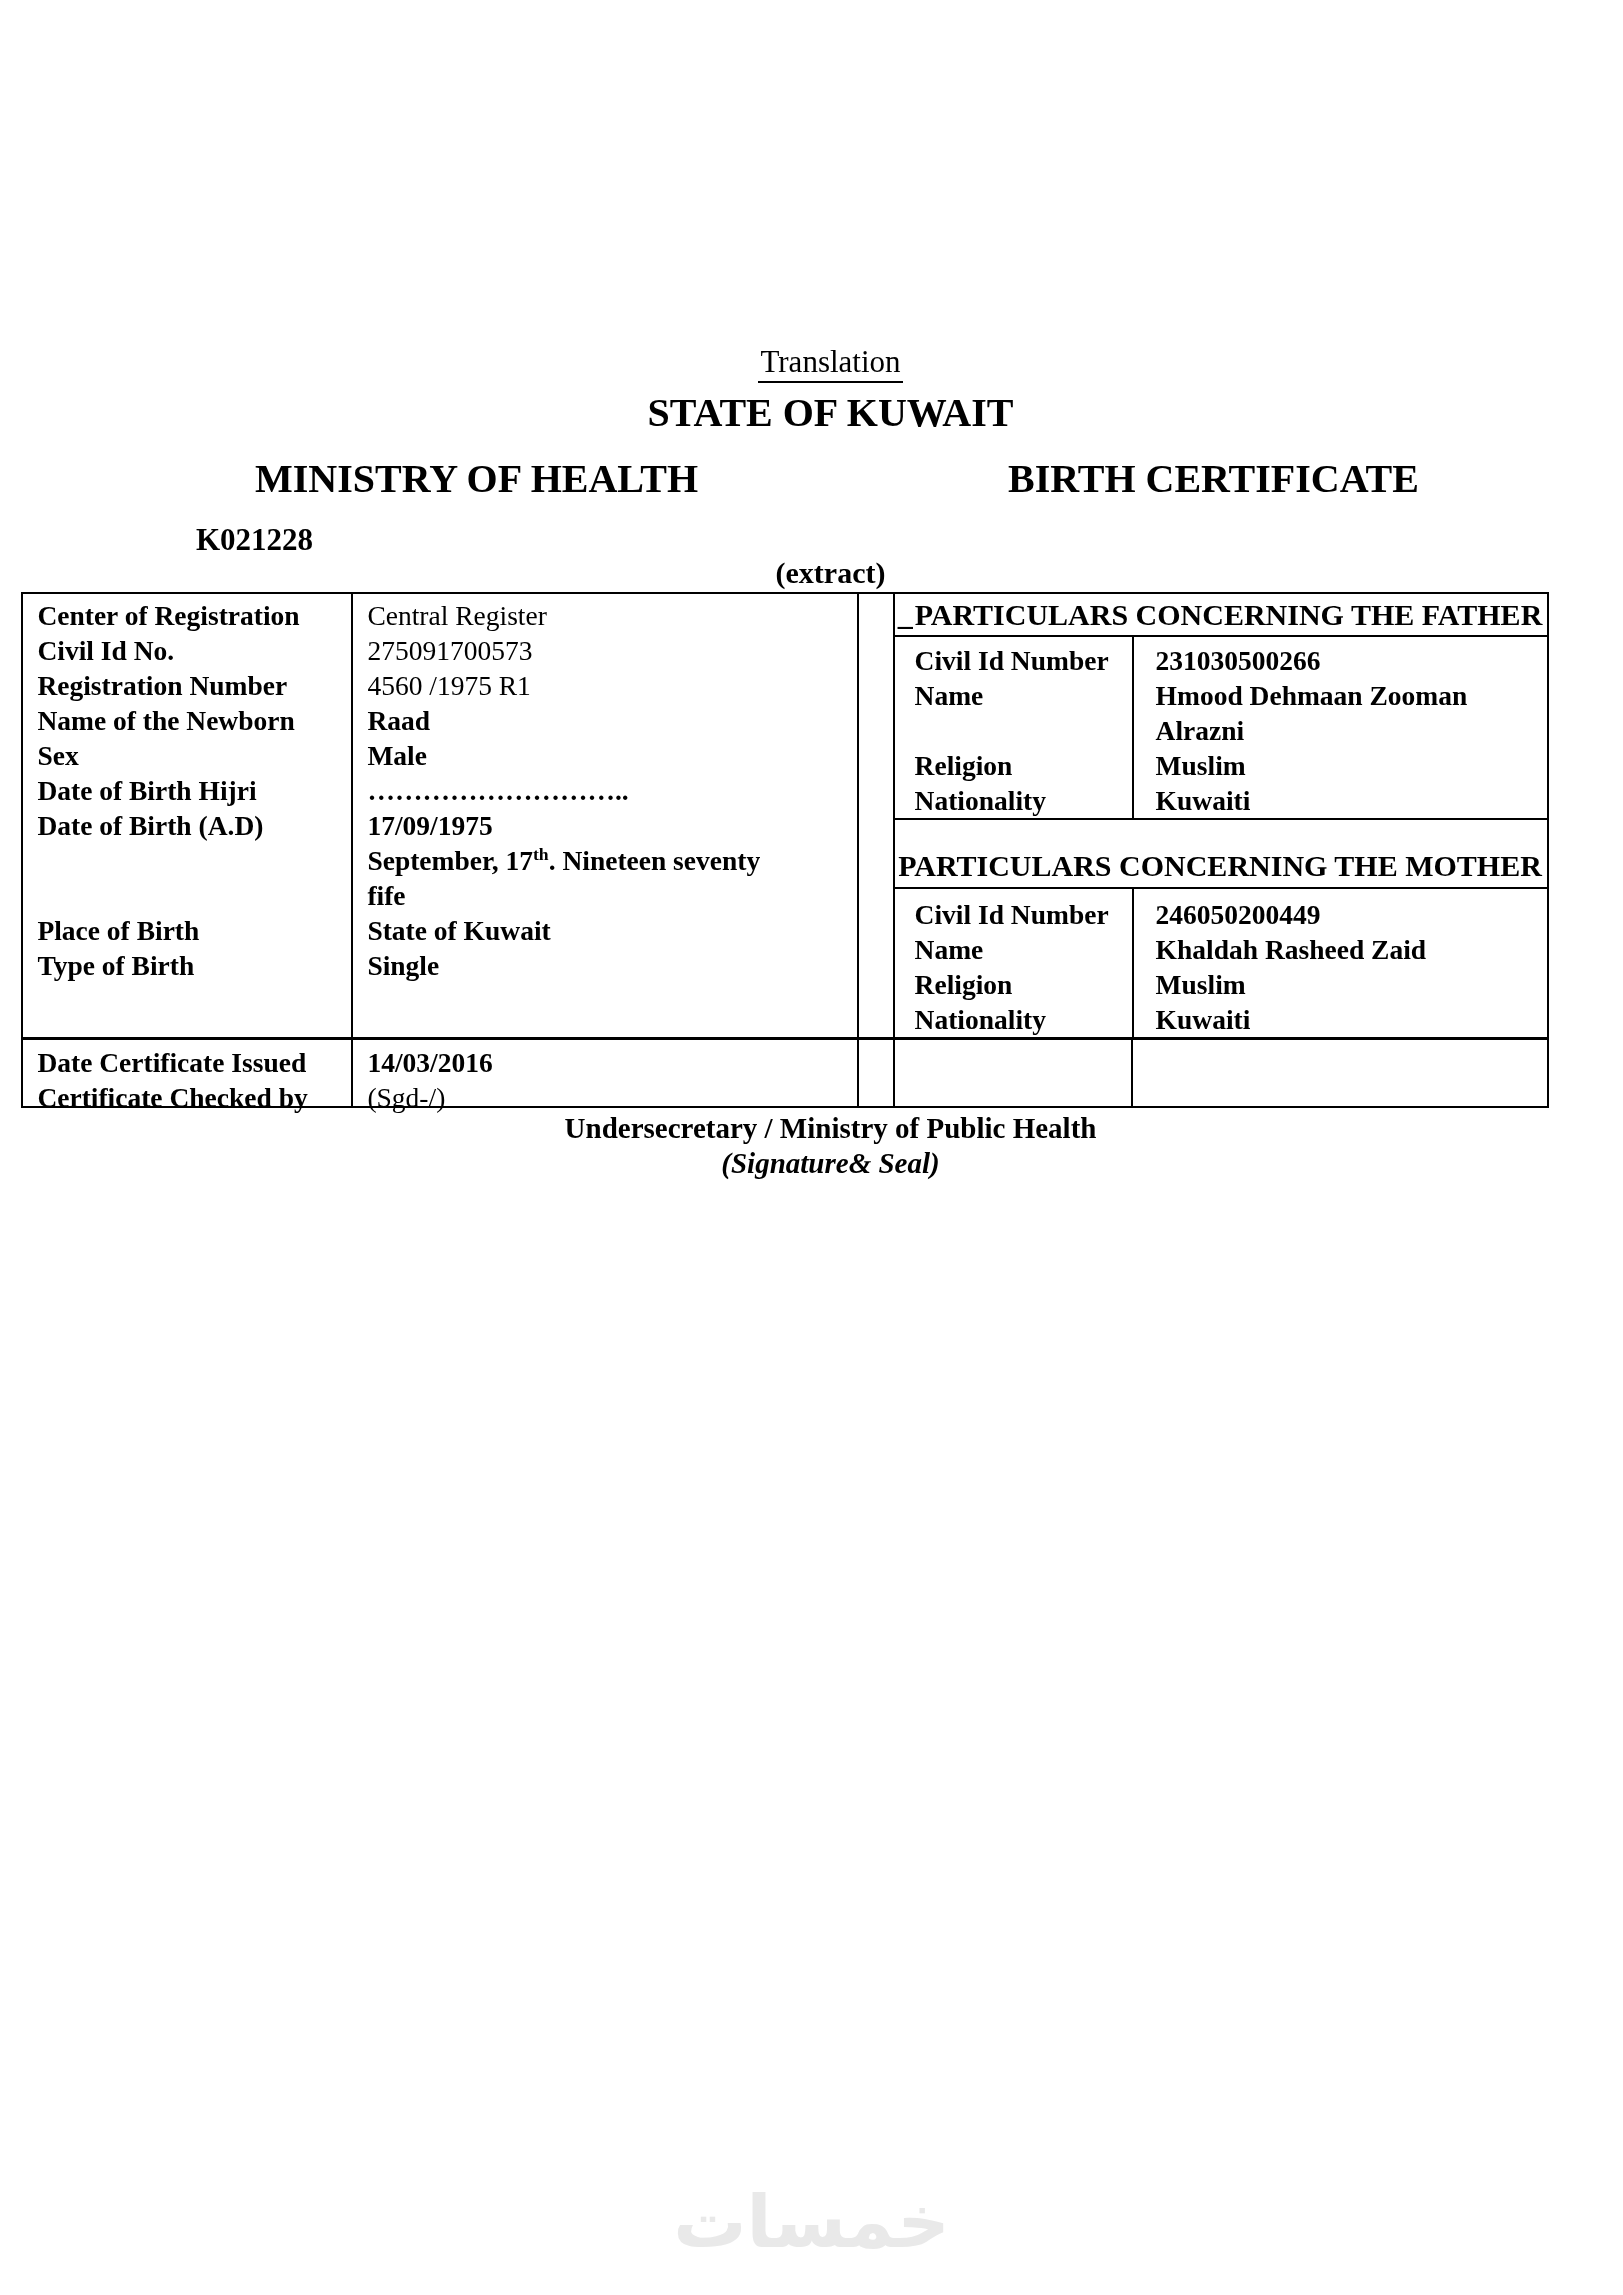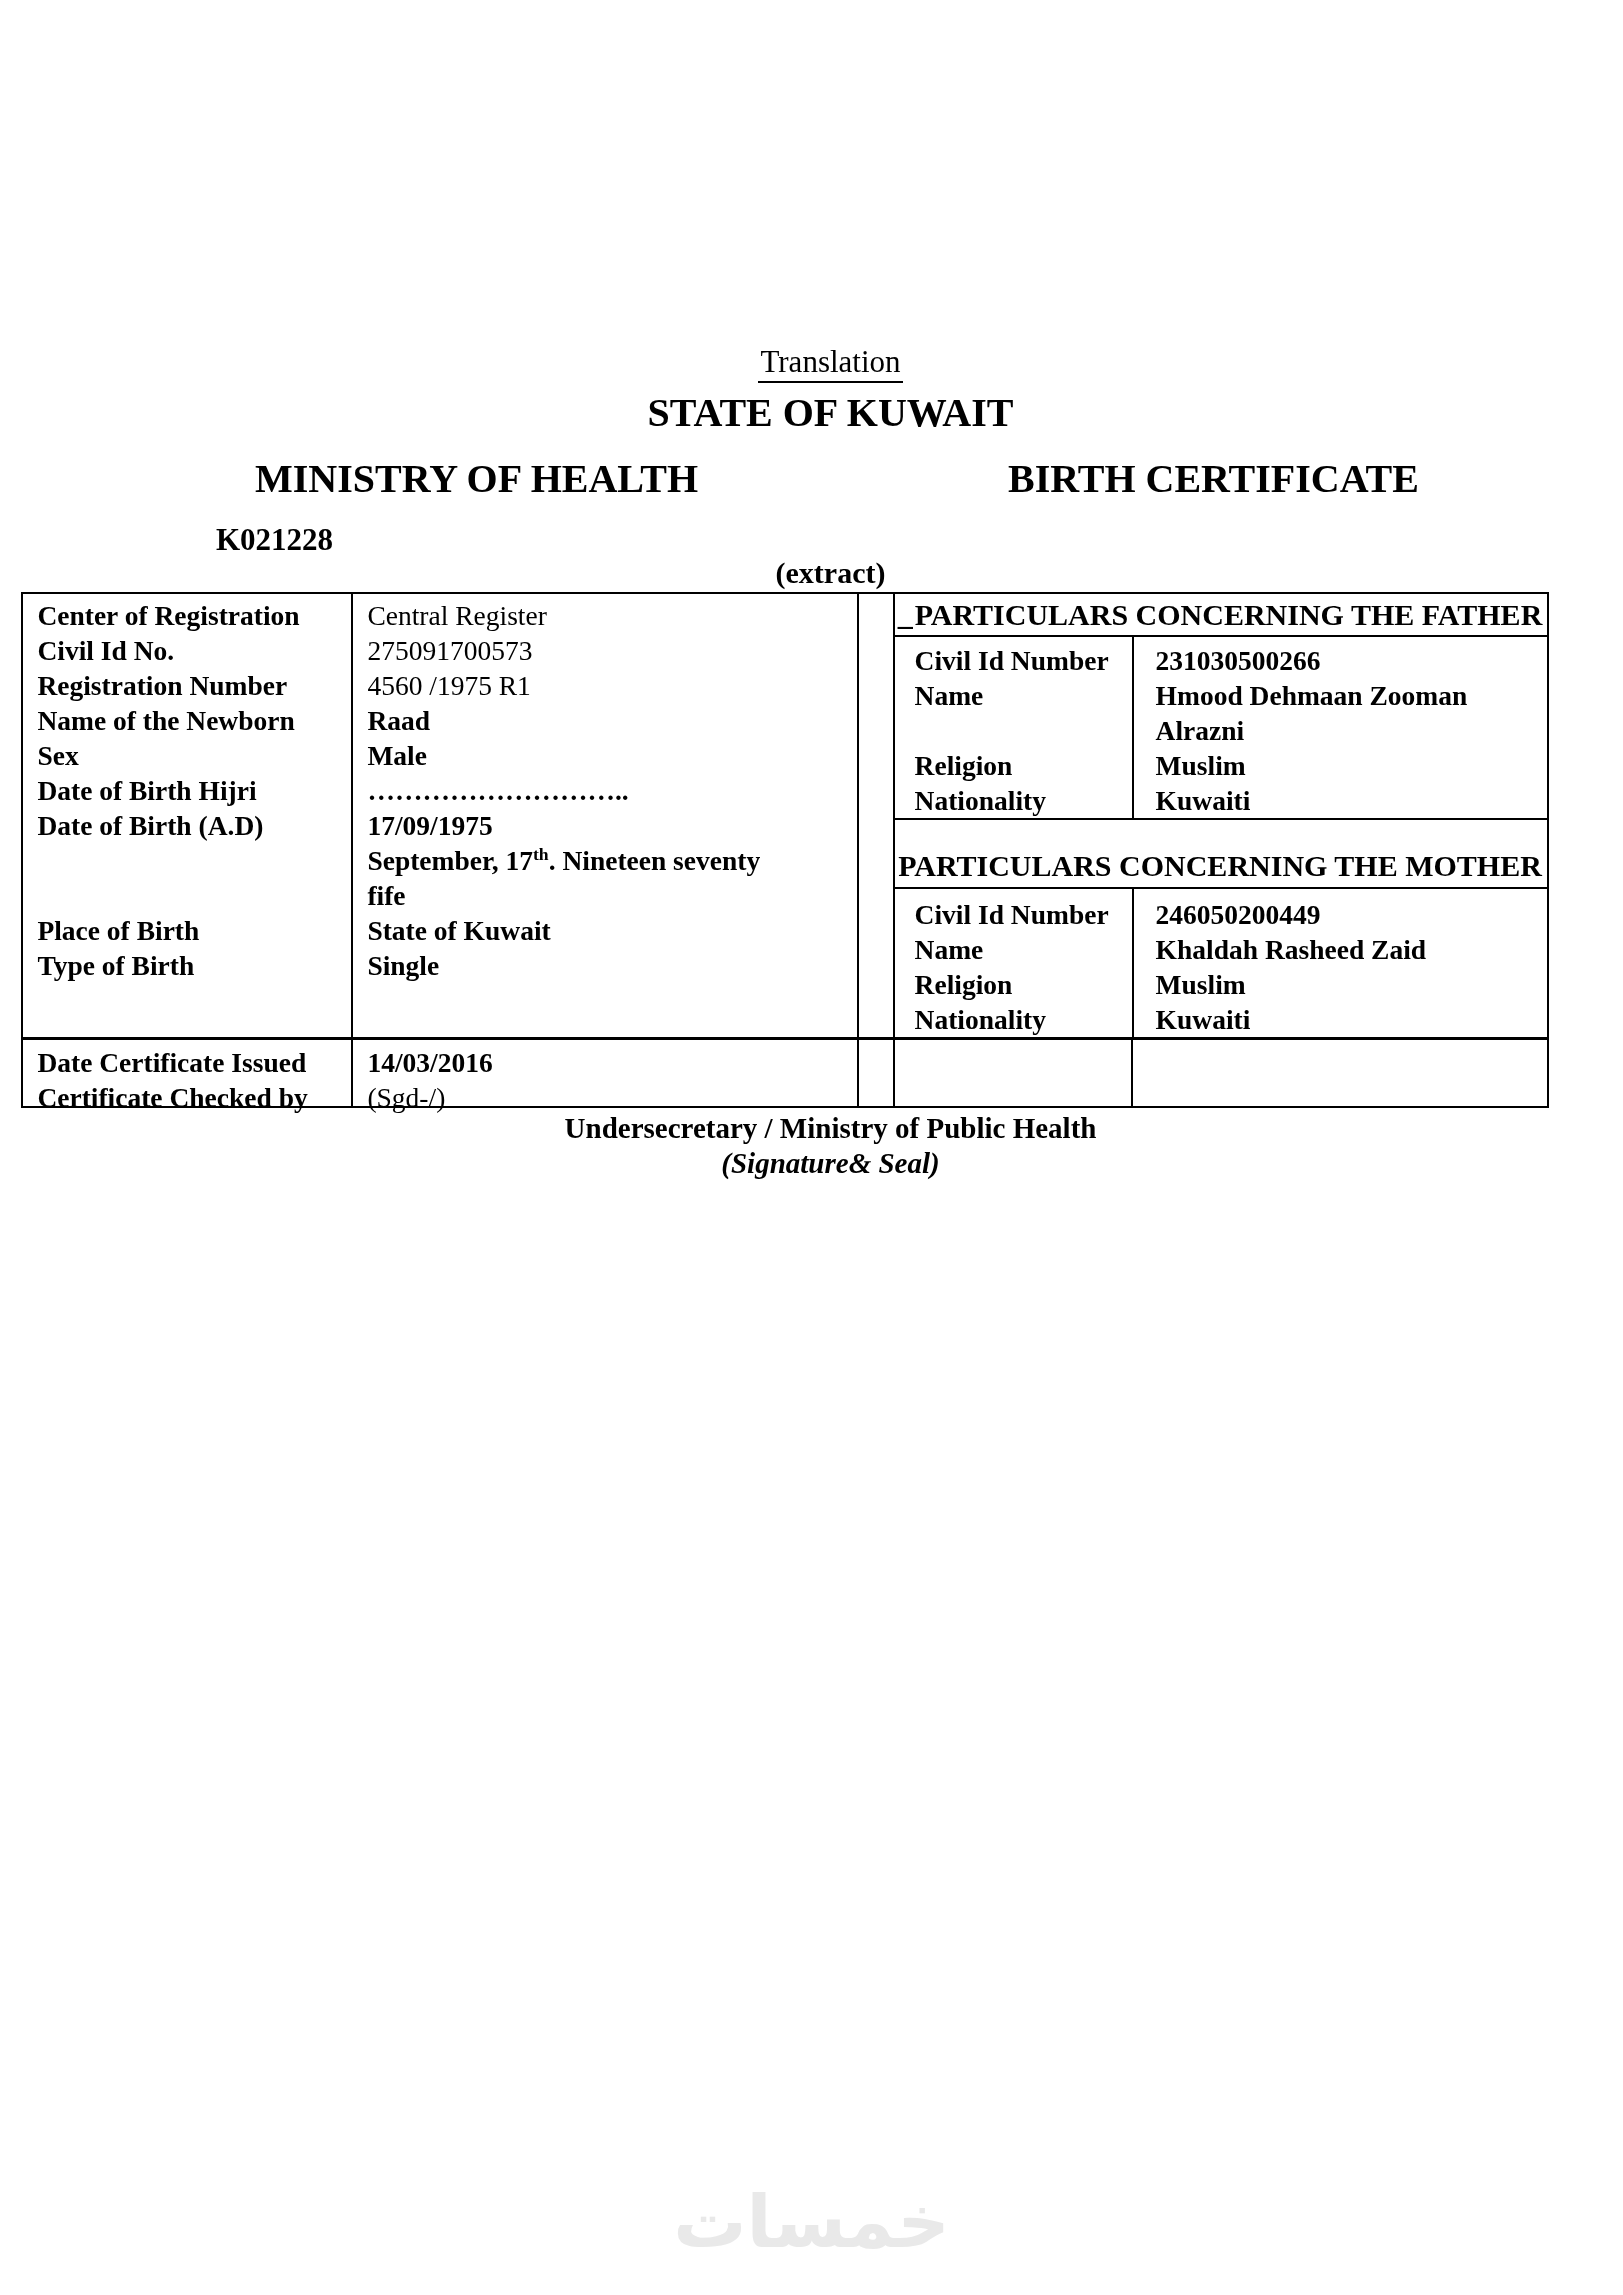--- a/index.html
+++ b/index.html
@@ -12,21 +12,21 @@
   
   .center-line { position:absolute; left:0; width:1623px; text-align:center;
                  padding-left:38px; box-sizing:border-box; white-space:nowrap; }
   .hdr-translation { top:344px; font-size:31px; }
   .hdr-translation .u { display:inline-block; border-bottom:2.6px solid #000; padding:0 2.6px 0.7px 2.6px; }
   .hdr-state { top:389px; font-size:40px; font-weight:bold; }
   .hdr-row { position:absolute; top:434px; left:0; width:1623px; height:46px;
              font-size:40px; font-weight:bold;margin-top:21px; }
   .hdr-ministry { position:absolute; left:255px; top:0; white-space:nowrap; }
   .hdr-birth    { position:absolute; left:1008px; top:0; white-space:nowrap; }
-  .k-number { position:absolute; left:196px; top:522px; font-size:31px; font-weight:bold;margin-left:20px; }
+  .k-number { position:absolute; left:196px; top:522px; font-size:31px; font-weight:bold; }
   .extract  { top:556px; font-size:30px; font-weight:bold; }
 
   
   .btable { position:absolute; left:21px; top:592px; width:1528px; height:516px;
             border:2.6px solid #000; box-sizing:border-box; font-size:27.5px; line-height:35px; }
   .vline { position:absolute; top:0; bottom:0; width:2px; background:#000; }
   .sep   { position:absolute; left:0; right:0; top:443px; height:2.6px; background:#000; }
 
   .main-left { position:absolute; left:0; top:0; width:834px; height:443px; padding-top:3.9px; box-sizing:border-box; }
   .bottom-left { position:absolute; left:0; top:446px; width:834px; bottom:0; padding-top:5.2px; box-sizing:border-box; }

